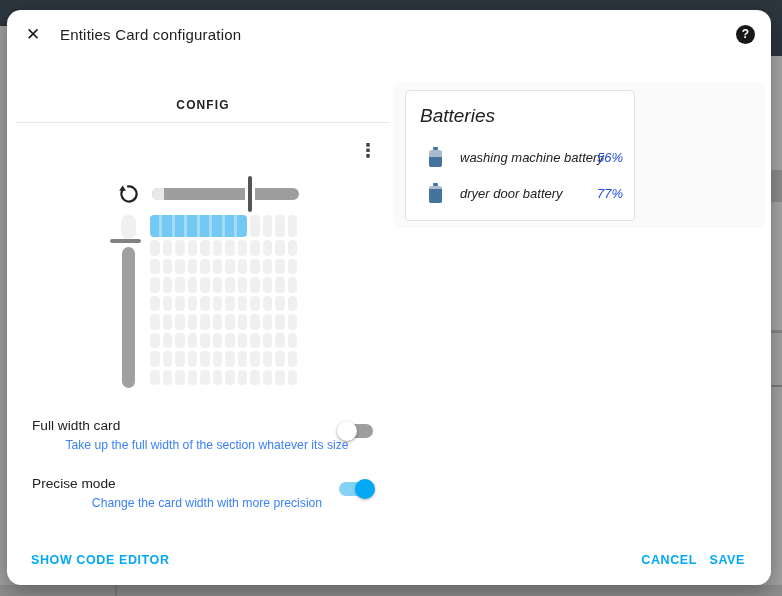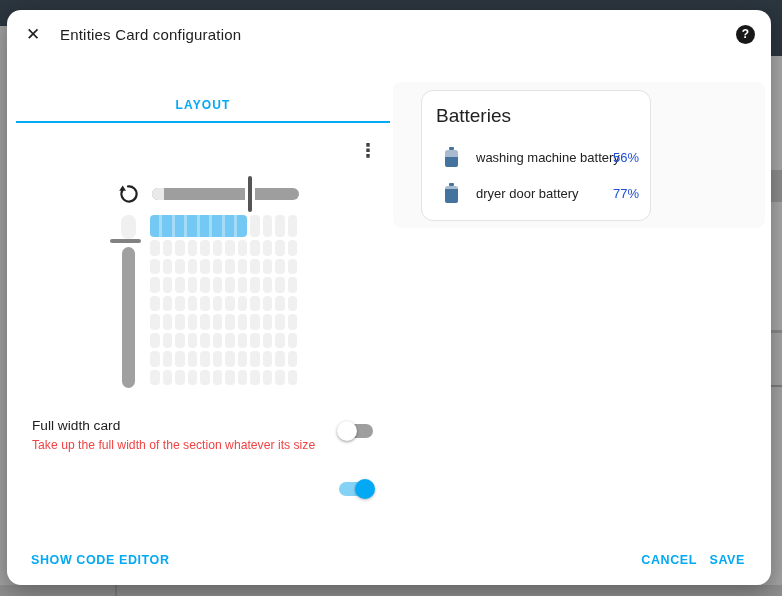--- a/index.html
+++ b/index.html
@@ -62,34 +62,34 @@
   .grid-row.first{height:22px;}
   .cell{flex:1;background:#f0f0f0;border-radius:4px;}
   .sel-block{width:97px;flex:none;border-radius:4px;background:#73c9f3;
     background-image:repeating-linear-gradient(90deg,rgba(255,255,255,0) 0px,rgba(255,255,255,0) 9.5px,rgba(255,255,255,.35) 9.5px,rgba(255,255,255,.35) 12.5px);}
 
   
   .option{position:absolute;left:25px;width:350px;}
   .option.o1{top:408px;}
   .option.o2{top:466px;}
   .opt-title{font-size:13.7px;color:#212121;margin-bottom:5px;}
-  .opt-desc{font-size:12.2px;color:#ef4444;}
+  .opt-desc{font-size:12.2px;color:#3b82f6;text-align:center;}
   .toggle{position:absolute;left:330px;width:38px;height:20px;cursor:pointer;}
   .toggle.t1{top:411px;}
   .toggle.t2{top:469px;}
   .toggle .track{position:absolute;left:2px;top:3px;width:34px;height:14px;border-radius:7px;background:#9e9e9e;}
   .toggle .knob{position:absolute;left:0;top:0;width:20px;height:20px;border-radius:50%;
     background:#ffffff;box-shadow:0 1px 3px rgba(0,0,0,.4);}
   .toggle.on .track{background:#84d2f6;}
   .toggle.on .knob{left:18px;background:#03a9f4;box-shadow:0 1px 3px rgba(0,0,0,.3);}
 
   
   .preview-pane{position:absolute;left:386px;top:72px;width:372px;height:146px;background:#fafafa;border-radius:8px;}
-  .preview-card{position:absolute;left:28px;top:8px;width:228px;height:129px;background:#ffffff;
-    border:1px solid #e3e3e3;border-radius:12px;}
+  .preview-card{position:absolute;left:12px;top:8px;width:228px;height:129px;background:#ffffff;
+    border:1px solid #e3e3e3;border-radius:4px;font-style:italic;}
   .card-title{position:absolute;left:14px;top:14px;font-size:19px;color:#212121;}
   .entity-row{position:absolute;left:0;width:100%;height:20px;text-align:right;}
   .entity-row.r1{top:56px;}
   .entity-row.r2{top:92px;}
   .battery{position:absolute;left:23px;top:0;width:13px;height:20px;}
   .battery .nub{position:absolute;left:4px;top:0;width:5px;height:2.5px;border-radius:1px;background:#44739e;}
   .battery .body{position:absolute;left:0;top:2.5px;width:13px;height:17px;border-radius:2.5px;background:#a9bccf;overflow:hidden;}
   .battery .fill{position:absolute;left:0;bottom:0;width:100%;background:#44739e;}
   .entity-name{position:absolute;left:54px;top:3px;font-size:13px;color:#212121;}
   .entity-value{position:absolute;right:11px;top:3px;font-size:13px;color:#1d4ed8;}
@@ -119,21 +119,21 @@
 
 <div class="dialog">
 
   <div class="dlg-header">
     <div class="close-btn">✕</div>
     <div class="dlg-title">Entities Card configuration</div>
     <div class="help-btn">?</div>
   </div>
 
   <div class="tabbar">
-    <div class="tab active">LAYOUT</div>
+    <div class="tab">CONFIG</div>
   </div>
 
   <div class="menu-dots">⋮</div>
 
   <div class="reset-btn">
     <svg width="26" height="26" viewBox="0 0 24 24">
       <path d="M 6.9 8.4 A 7 7 0 1 0 12 5" fill="none" stroke="#212121" stroke-width="2" stroke-linecap="round"></path>
       <path d="M 3.9 9.0 L 10.1 9.0 L 7.1 4.2 Z" fill="#212121"></path>
     </svg>
   </div>
@@ -273,20 +273,24 @@
 
   <div class="option o1">
     <div class="opt-title">Full width card</div>
     <div class="opt-desc">Take up the full width of the section whatever its size</div>
   </div>
   <div class="toggle t1">
     <div class="track"></div>
     <div class="knob"></div>
   </div>
 
+  <div class="option o2">
+    <div class="opt-title">Precise mode</div>
+    <div class="opt-desc">Change the card width with more precision</div>
+  </div>
   <div class="toggle t2 on">
     <div class="track"></div>
     <div class="knob"></div>
   </div>
 
   <div class="preview-pane">
     <div class="preview-card">
       <div class="card-title">Batteries</div>
 
       <div class="entity-row r1">

